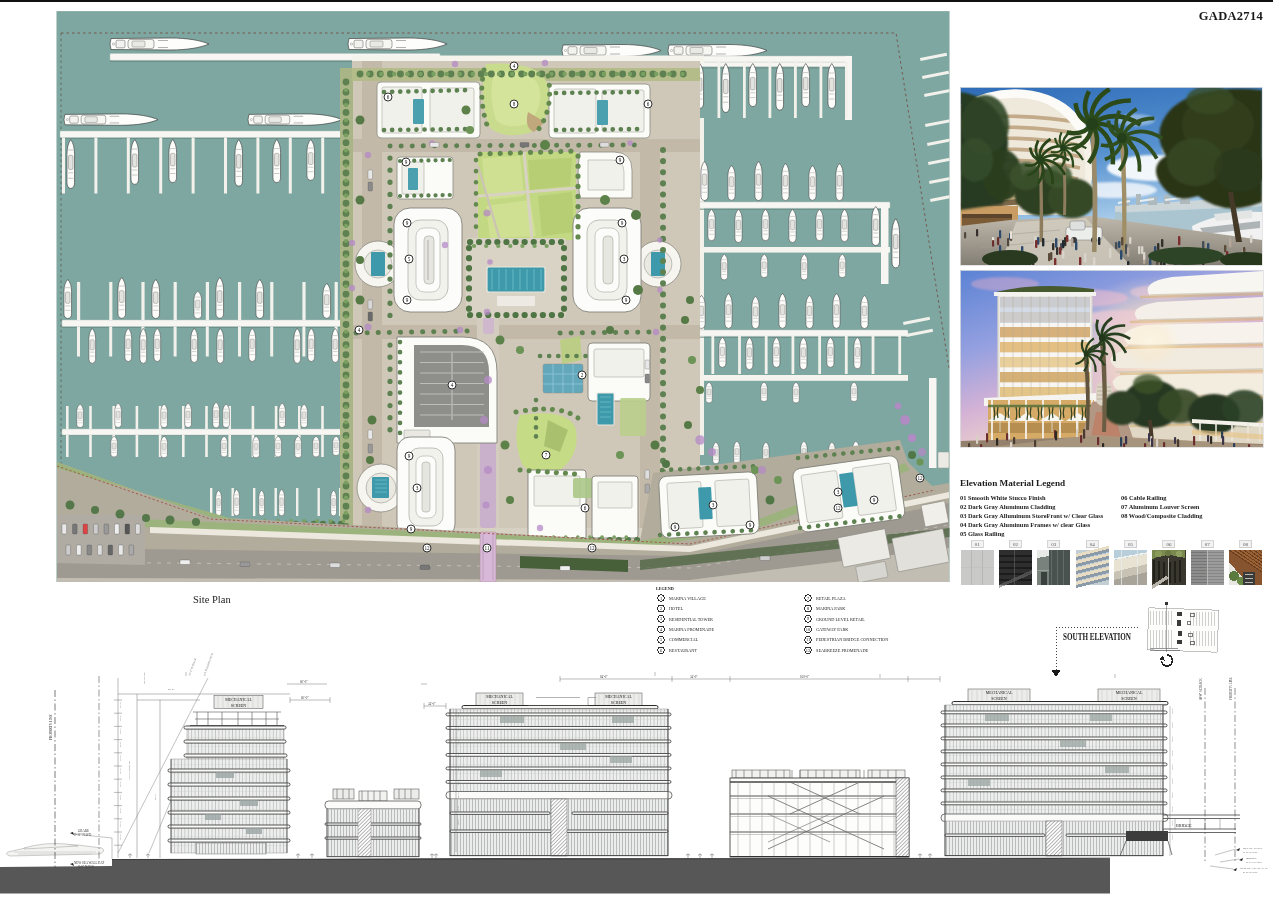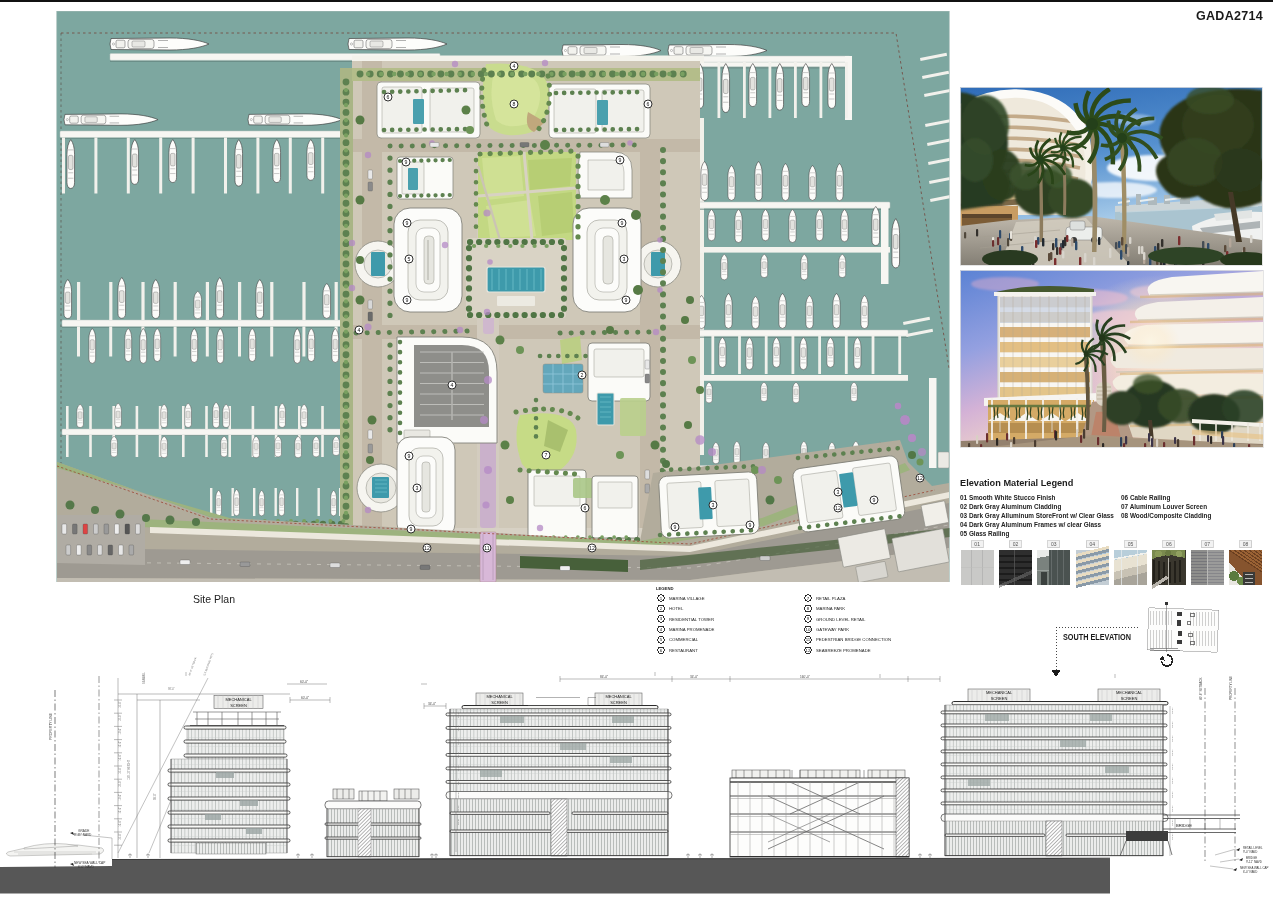--- a/index.html
+++ b/index.html
@@ -1,14 +1,14 @@
 <!DOCTYPE html>
 <html><head><meta charset="utf-8"><style>
 html,body{margin:0;padding:0;background:#fff}
-.page{position:relative;width:1273px;height:900px;background:#14b8a6;font-family:Liberation Sans, sans-serif;overflow:hidden}
+.page{position:relative;width:1273px;height:900px;background:#14b8a6;font-family:Liberation Serif, serif;overflow:hidden}
 </style></head><body>
 <div class="page">
 <svg width="1273" height="900" viewBox="0 0 1273 900" text-rendering="optimizeSpeed" shape-rendering="crispEdges">
 <defs>
 <g id="bv">
           <path d="M5,0.5 C7.6,3.5 9,8 9,14 L9,40 Q9,45 5,45.4 Q1,45 1,40 L1,14 C1,8 2.4,3.5 5,0.5 Z" fill="#fcfcfa" stroke="#4a4a4a" stroke-width="0.7"></path>
           <rect x="2.6" y="15" width="4.8" height="13" rx="1.5" fill="#e2e2de" stroke="#666" stroke-width="0.4"></rect>
           <path d="M2,10 H8 M2.4,31 H7.6 M2.2,36 H7.8" stroke="#777" stroke-width="0.4"></path>
         </g>
 <g id="yh">

